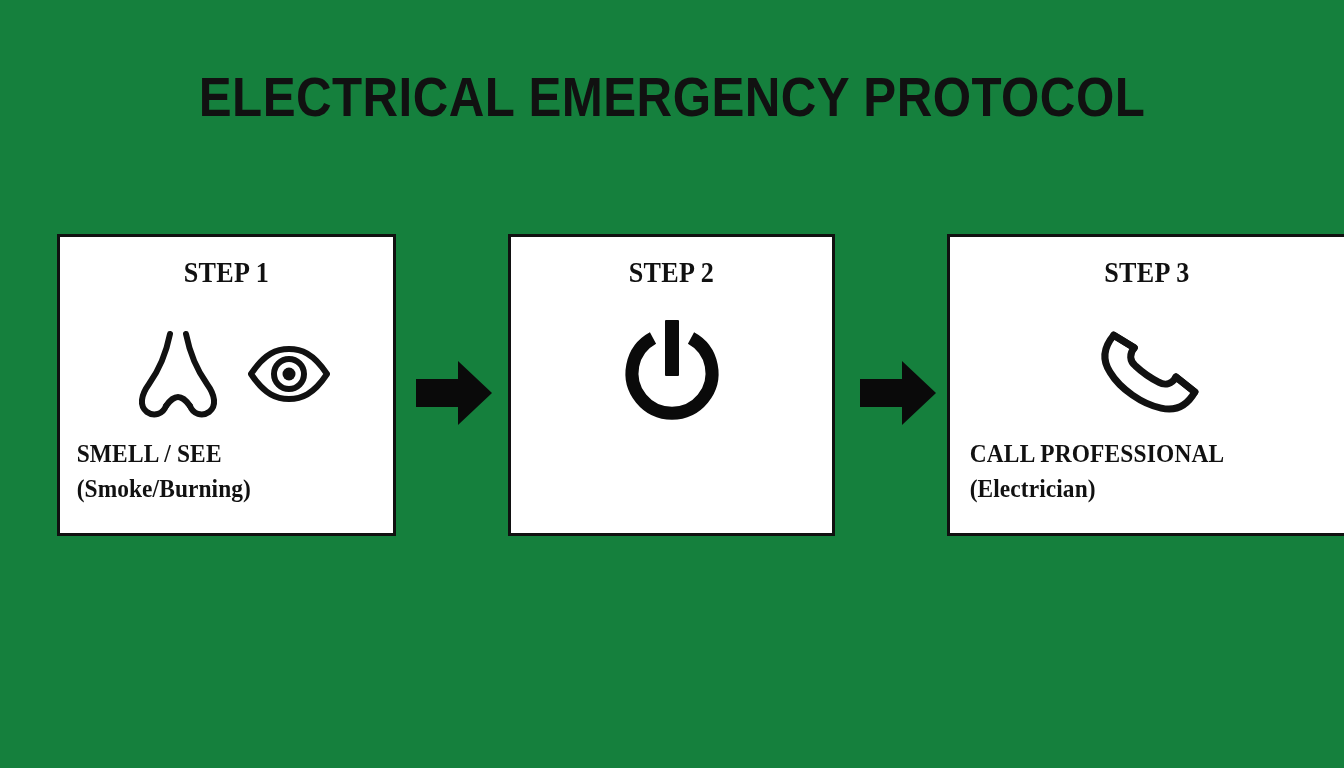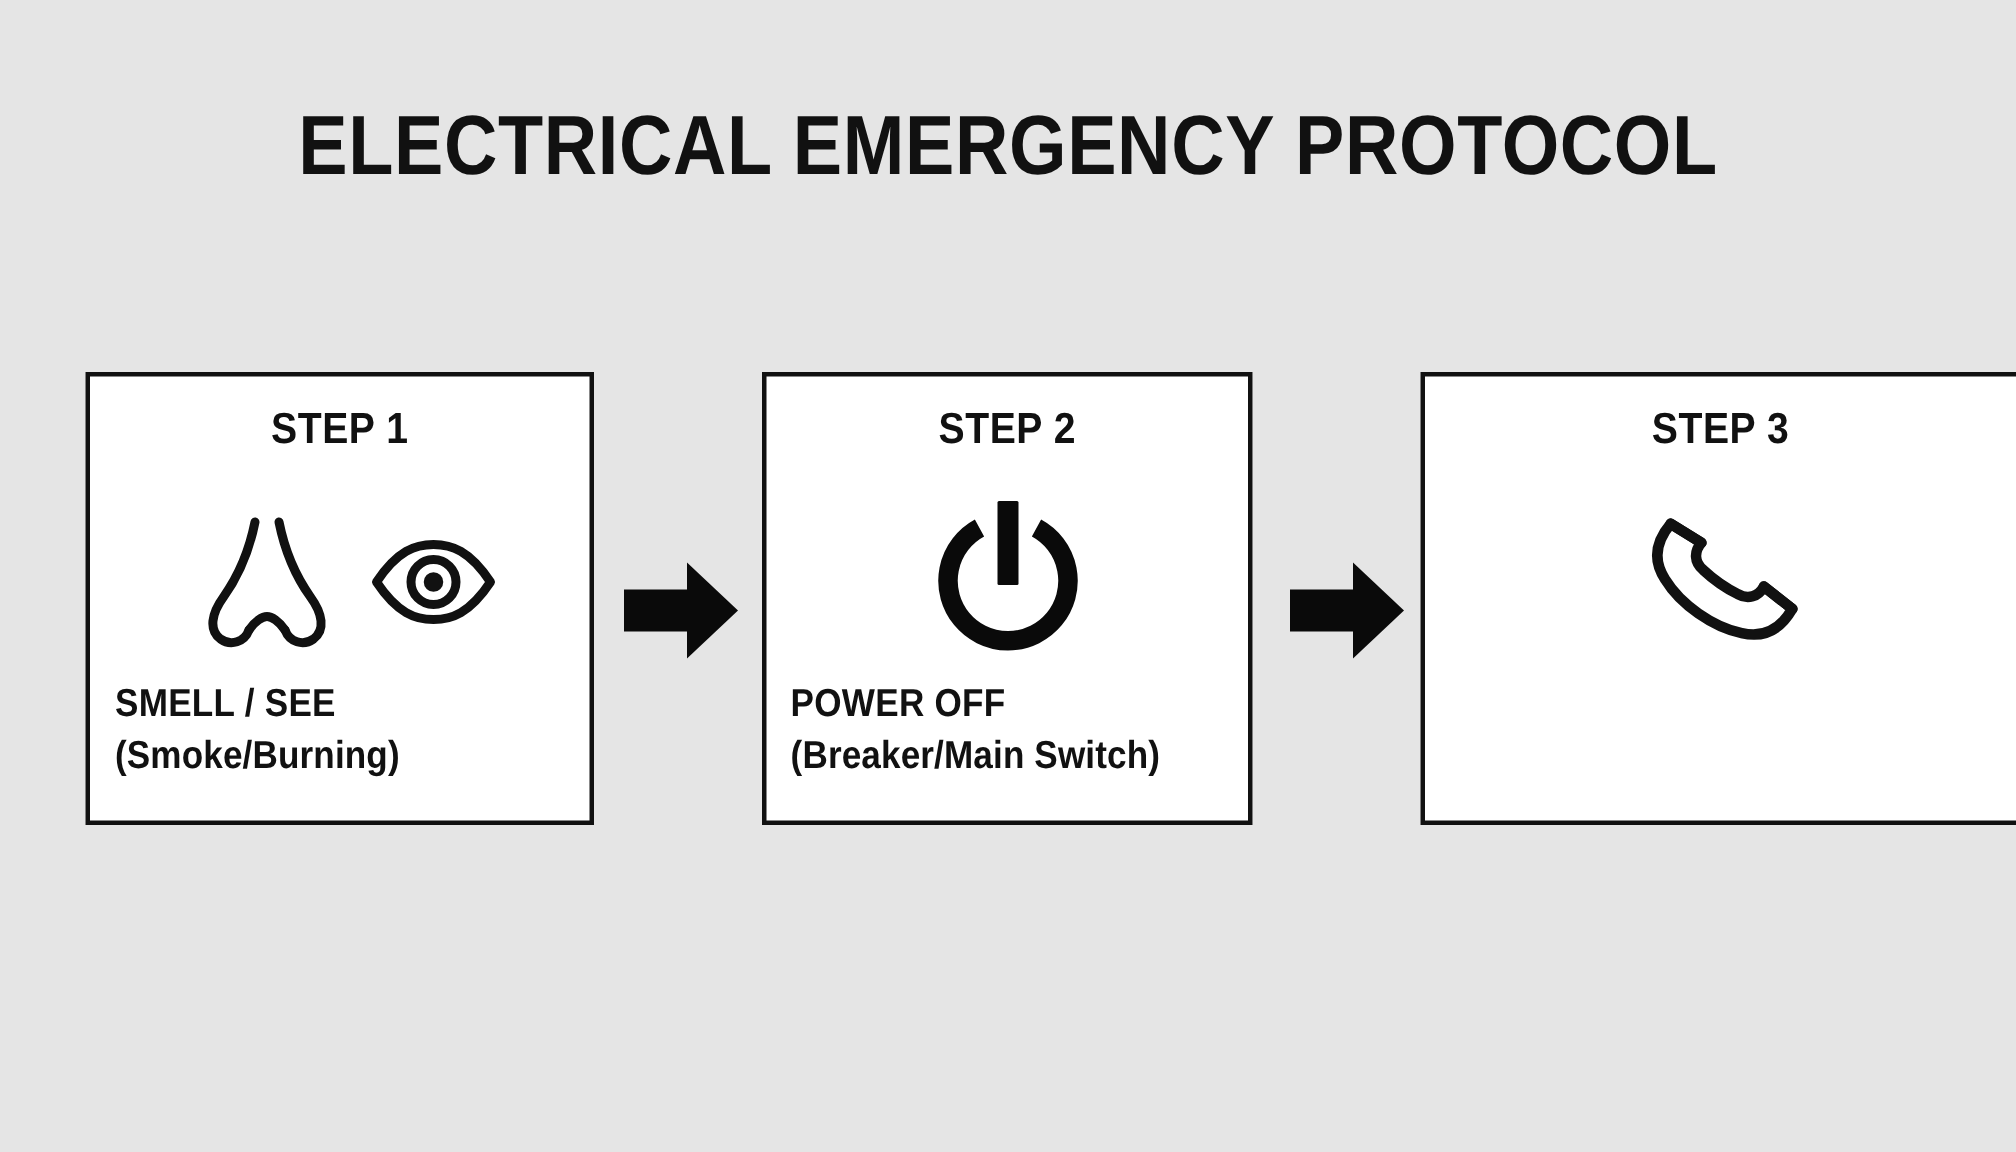--- a/index.html
+++ b/index.html
@@ -13,21 +13,21 @@
     height: 768px;
     overflow: hidden;
     font-family: "Liberation Sans", sans-serif;
     color: #0d0d0d;
   }
 
   .canvas {
     position: relative;
     width: 1344px;
     height: 768px;
-    background: #e5e5e5;
+    background: #15803d;
   }
 
   
   .title {
     position: absolute;
     left: 0;
     top: 66px;
     width: 1344px;
     text-align: center;
     font-family: "Liberation Sans", sans-serif;
@@ -38,23 +38,24 @@
     color: #111111;
     transform: scaleX(0.88);
     transform-origin: 50% 50%;
     white-space: nowrap;
   }
 
   
   .flow {
     position: absolute;
     left: 0;
-    top: 248px;
+    top: 234px;
     width: 1344px;
     height: 305px;
+    font-family: Liberation Serif, serif;
   }
 
   .step-box {
     position: absolute;
     top: 0;
     height: 302px;
     box-sizing: border-box;
     border: 3px solid #111111;
     background: #ffffff;
   }
@@ -178,24 +179,20 @@
 
       <div class="icon-slot">
         <span>
           <svg width="104" height="112" viewBox="0 0 104 112" fill="none">
             <path d="M33 20 A40 40 0 1 0 71 20" stroke="#0a0a0a" stroke-width="13" stroke-linecap="butt"></path>
             <rect x="45" y="2" width="14" height="56" rx="1" fill="#0a0a0a"></rect>
           </svg>
         </span>
       </div>
 
-      <div class="caption">
-        <span class="line1">POWER OFF</span>
-        <span class="line2">(Breaker/Main Switch)</span>
-      </div>
     </div>
 
     <div class="arrow a2">
       <span>
         <svg width="80" height="68" viewBox="0 0 80 68">
           <path d="M2 20 H44 V2 L78 34 L44 66 V48 H2 Z" fill="#0a0a0a"></path>
         </svg>
       </span>
     </div>
 
@@ -215,16 +212,20 @@
                        C58 60 52 54 46 46
                        C41 40 42 33 48 28
                        Z"></path>
               <path d="M30 12 L48 28"></path>
               <path d="M84 64 L100 82"></path>
             </g>
           </svg>
         </span>
       </div>
 
+      <div class="caption">
+        <span class="line1">CALL PROFESSIONAL</span>
+        <span class="line2">(Electrician)</span>
+      </div>
     </div>
 
   </div>
 </div>
 
 </body></html>

